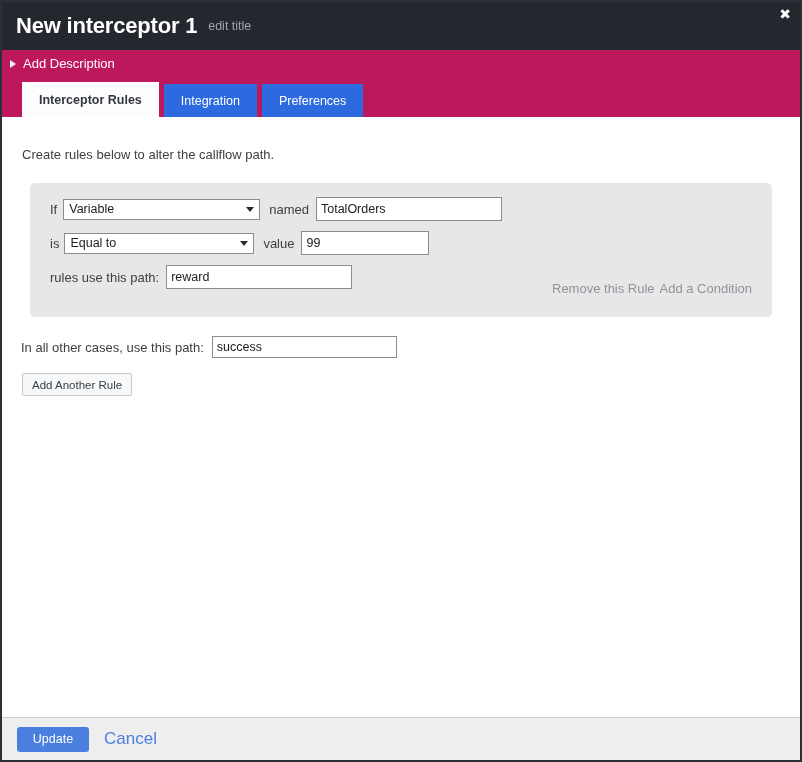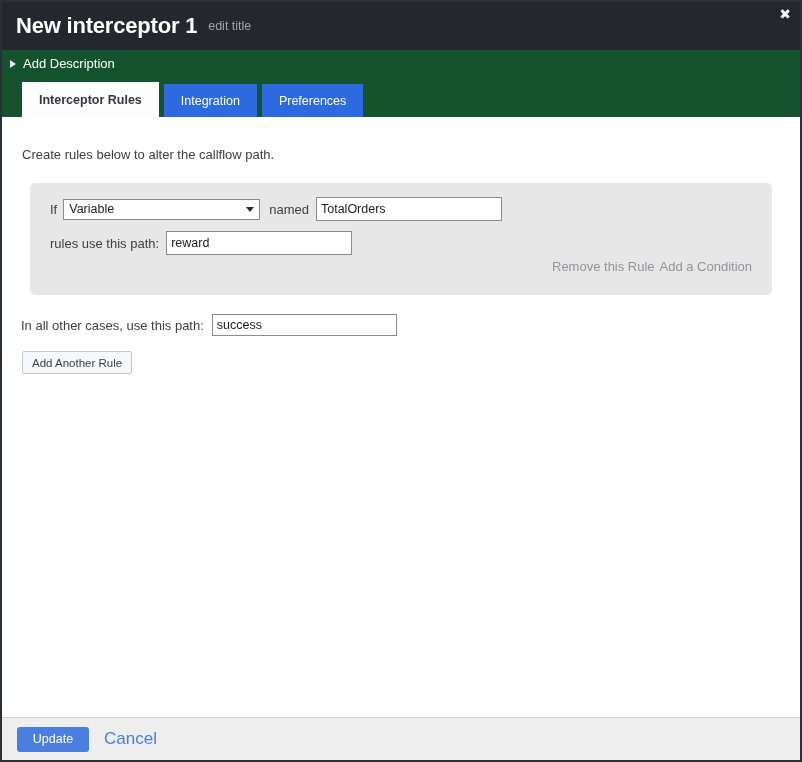--- a/index.html
+++ b/index.html
@@ -56,21 +56,21 @@
     font-size: 14px;
     line-height: 16px;
     text-align: center;
     cursor: pointer;
     font-family: "DejaVu Sans", sans-serif;
   }
 
   
   .blueband {
     flex: 0 0 67px;
-    background: #14532d;
+    background: #be185d;
     position: relative;
   }
   .add-description {
     display: flex;
     align-items: center;
     padding: 7px 0 0 8px;
     cursor: pointer;
     width: max-content;
   }
   .tri-icon {
@@ -307,20 +307,29 @@
       <div class="rule-row">
         <span class="rlabel">If</span>
         <div class="sel sel-variable">
           <span>Variable</span>
           <span class="arrow"></span>
         </div>
         <span class="rlabel" style="margin-left:9px;">named</span>
         <input class="inp inp-named" type="text" value="TotalOrders" style="">
       </div>
 
+      <div class="rule-row">
+        <span class="rlabel">is</span>
+        <div class="sel sel-operator">
+          <span>Equal to</span>
+          <span class="arrow"></span>
+        </div>
+        <span class="rlabel" style="margin-left:9px;">value</span>
+        <input class="inp inp-value" type="text" value="99" style="">
+      </div>
 
       <div class="rule-row">
         <span class="rlabel">rules use this path:</span>
         <input class="inp inp-path" type="text" value="reward" style="">
       </div>
 
       <div class="card-links">
         <span class="card-link">Remove this Rule</span>
         <span class="card-link">Add a Condition</span>
       </div>

